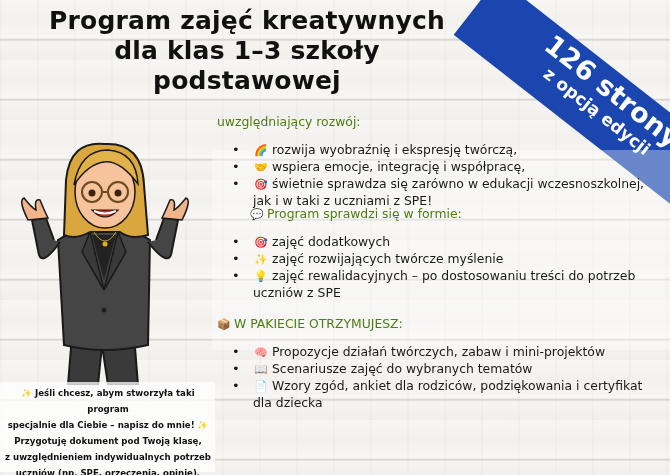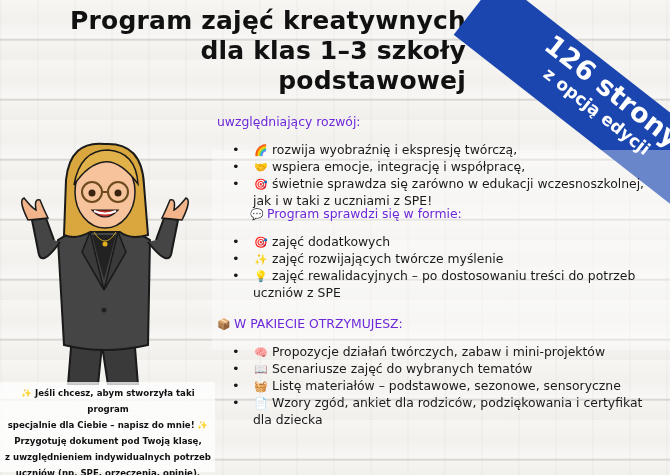--- a/index.html
+++ b/index.html
@@ -12,40 +12,40 @@
     position:absolute; inset:0;
     background:
       repeating-linear-gradient(180deg,
         #f7f6f3 0px, #f2f1ee 20px, #f8f7f5 38px, #cfcdc8 40px, #f5f4f1 41px, #f0efec 60px);
   }
   .wood::after{
     content:""; position:absolute; inset:0;
     background: repeating-linear-gradient(90deg, rgba(200,198,192,0.10) 0 2px, transparent 2px 37px);
   }
   .title {
-    position:absolute; left:16px; top:6px; width:450px;
-    text-align:right; font-family:"DejaVu Sans", sans-serif;
+    position:absolute; left:22px; top:6px; width:450px;
+    text-align:center; font-family:"DejaVu Sans", sans-serif;
     font-weight:bold; font-size:25px; line-height:30px; color:#111;
     letter-spacing:0.2px;
   }
   .ribbon {
     position:absolute; left:450px; top:-40px; width:320px; height:72px;
     background:#1b46b0;
     transform: rotate(38deg); transform-origin: left top;
     left:498px; top:-22px;
     color:#fff; text-align:center;
   }
   .ribbon .big { font-weight:bold; font-size:27px; line-height:30px; margin-top:4px; }
   .ribbon .small { font-size:17px; line-height:20px; font-weight:bold;}
   .panel-bg {
     position:absolute; left:212px; top:150px; width:458px; height:200px;
     background:rgba(255,255,255,0.35);
   }
   .txt {
-    position:absolute; left:217px; font-size:12.4px; color:#6d28d9; line-height:16px;
+    position:absolute; left:217px; font-size:12.4px; color:#4d7c0f; line-height:16px;
     font-family:"DejaVu Sans", sans-serif;
   }
   .intro { top:114px; }
   ul.bl { list-style:none; margin:12px; padding:0; position:absolute; left:217px; width:440px; }
   ul.bl li { position:relative; padding-left:24px; font-size:12.4px; line-height:16px; color:#1a1a1a; }
   ul.bl li::before { content:"•"; position:absolute; left:3px; top:0; font-size:13px; }
   ul.bl li .ic { display:inline-block; width:16px; text-align:center; margin-right:3px; font-size:11px; }
   .l1 { top:130px; }
   .l2 { top:222px; }
   .l3 { top:332px; }
@@ -97,21 +97,20 @@
   <li><span class="ic">✨</span><span>zajęć rozwijających twórcze myślenie</span></li>
   <li><span class="ic">💡</span><span>zajęć rewalidacyjnych – po dostosowaniu treści do potrzeb uczniów z SPE</span></li>
 </ul>
 
 <div class="txt h3">
   <span class="hic">📦</span><span>W PAKIECIE OTRZYMUJESZ:</span>
 </div>
 <ul class="bl l3">
   <li><span class="ic">🧠</span><span>Propozycje działań twórczych, zabaw i mini-projektów</span></li>
   <li><span class="ic">📖</span><span>Scenariusze zajęć do wybranych tematów</span></li>
-  <li><span class="ic">🧺</span><span>Listę materiałów – podstawowe, sezonowe, sensoryczne</span></li>
   <li style="padding-right:10px"><span class="ic">📄</span><span>Wzory zgód, ankiet dla rodziców, podziękowania i certyfikat dla dziecka</span></li>
 </ul>
 
 <svg class="figure" viewBox="0 0 190 245" xmlns="http://www.w3.org/2000/svg">
 
   <path d="M62 195 L58 245 L88 245 L92 205 L98 245 L128 245 L124 195 Z" fill="#3a3a3a" stroke="#1a1a1a" stroke-width="2"></path>
 
   <path d="M48 100 Q70 85 94 88 Q118 85 140 100 L138 205 Q94 215 54 205 Z" fill="#454545" stroke="#1a1a1a" stroke-width="2"></path>
 
   <path d="M82 95 L94 140 L106 95 Z" fill="#222"></path>

